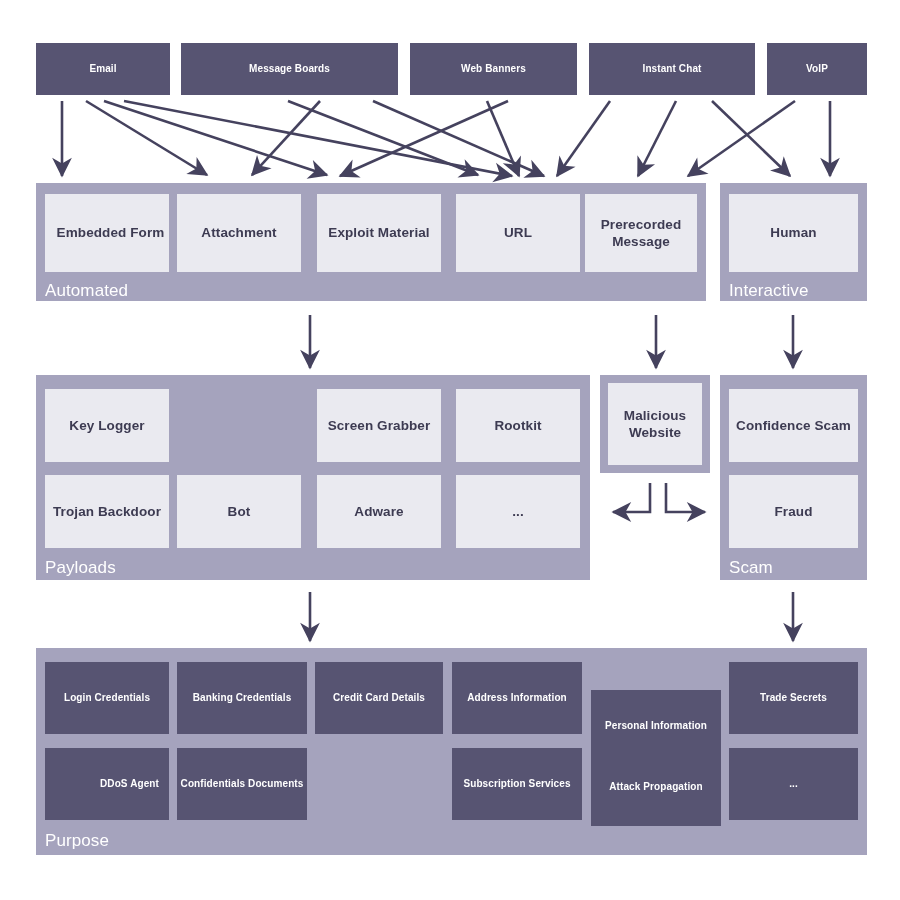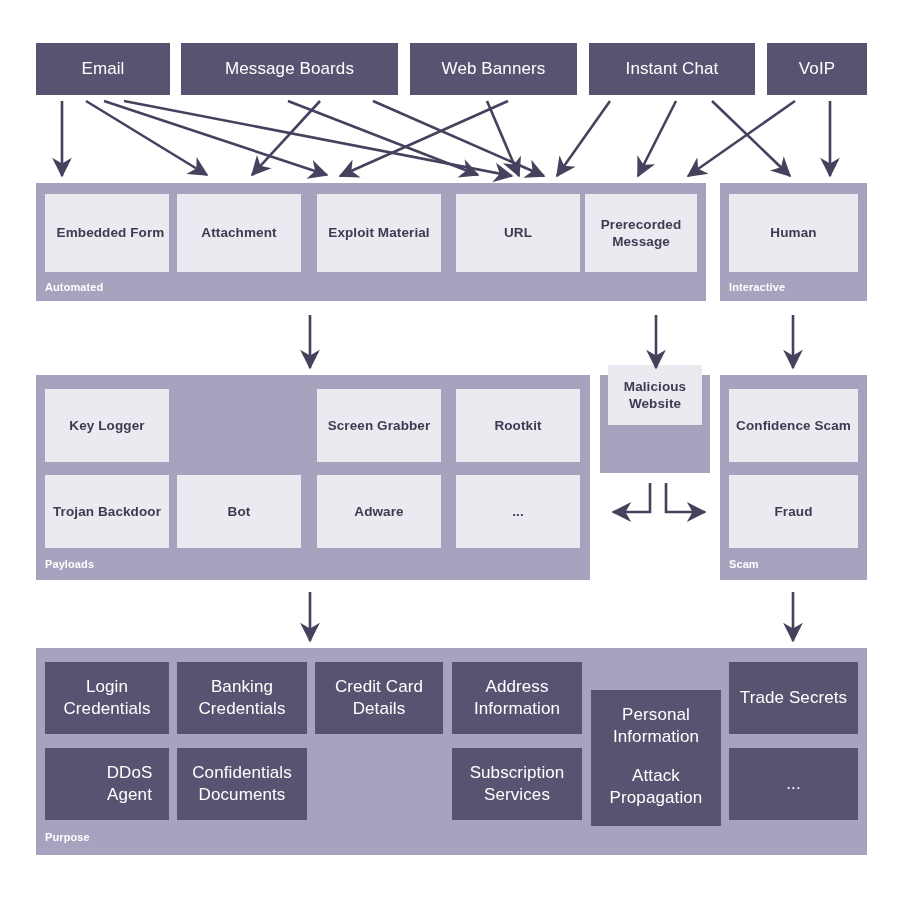--- a/index.html
+++ b/index.html
@@ -21,22 +21,22 @@
   .abs { position: absolute; box-sizing: border-box; }
 
   
   .node-dark {
     background: #575472;
     color: #ffffff;
     display: flex;
     align-items: center;
     justify-content: center;
     text-align: center;
-    font-size: 17px;
-    font-weight: normal;
+    font-size: 10px;
+    font-weight: bold;
     line-height: 1.28;
     letter-spacing: 0.1px;
     padding: 2px;
   }
   
   .node-light {
     background: #eaeaf0;
     color: #3d3b52;
     display: flex;
     align-items: center;
@@ -47,22 +47,22 @@
     line-height: 1.28;
     letter-spacing: 0.1px;
     padding: 2px;
   }
   
   .band {
     background: #a5a3bd;
   }
   .band-label {
     color: #ffffff;
-    font-size: 11px;
-    font-weight: bold;
+    font-size: 17px;
+    font-weight: normal;
     letter-spacing: 0.1px;
     line-height: 1;
     white-space: nowrap;
   }
   svg.overlay {
     position: absolute;
     left: 0; top: 0;
     width: 900px;
     height: 900px;
     pointer-events: none;
@@ -104,21 +104,21 @@
   <div class="abs node-light" style="left:45px;  top:389px; width:124px; height:73px;">Key Logger</div>
   <div class="abs node-light" style="left:317px; top:389px; width:124px; height:73px;">Screen Grabber</div>
   <div class="abs node-light" style="left:456px; top:389px; width:124px; height:73px;">Rootkit</div>
 
   <div class="abs node-light" style="left:45px;  top:475px; width:124px; height:73px;">Trojan Backdoor</div>
   <div class="abs node-light" style="left:177px; top:475px; width:124px; height:73px;">Bot</div>
   <div class="abs node-light" style="left:317px; top:475px; width:124px; height:73px;">Adware</div>
   <div class="abs node-light" style="left:456px; top:475px; width:124px; height:73px;">...</div>
 
   <div class="abs band" style="left:600px; top:375px; width:110px; height:98px;"></div>
-  <div class="abs node-light" style="left:608px; top:365px; width:94px; height:60px;">Malicious Website</div>
+  <div class="abs node-light" style="left:608px; top:383px; width:94px; height:82px;">Malicious Website</div>
 
   <div class="abs band" style="left:720px; top:375px; width:147px; height:205px;"></div>
   <div class="abs band-label" style="left:729px; top:559px;">Scam</div>
   <div class="abs node-light" style="left:729px; top:389px; width:129px; height:73px;">Confidence Scam</div>
   <div class="abs node-light" style="left:729px; top:475px; width:129px; height:73px;">Fraud</div>
 
   <div class="abs band" style="left:36px; top:648px; width:831px; height:207px;"></div>
   <div class="abs band-label" style="left:45px; top:832px;">Purpose</div>
 
   <div class="abs node-dark" style="left:45px;  top:662px; width:124px; height:72px;">Login Credentials</div>

